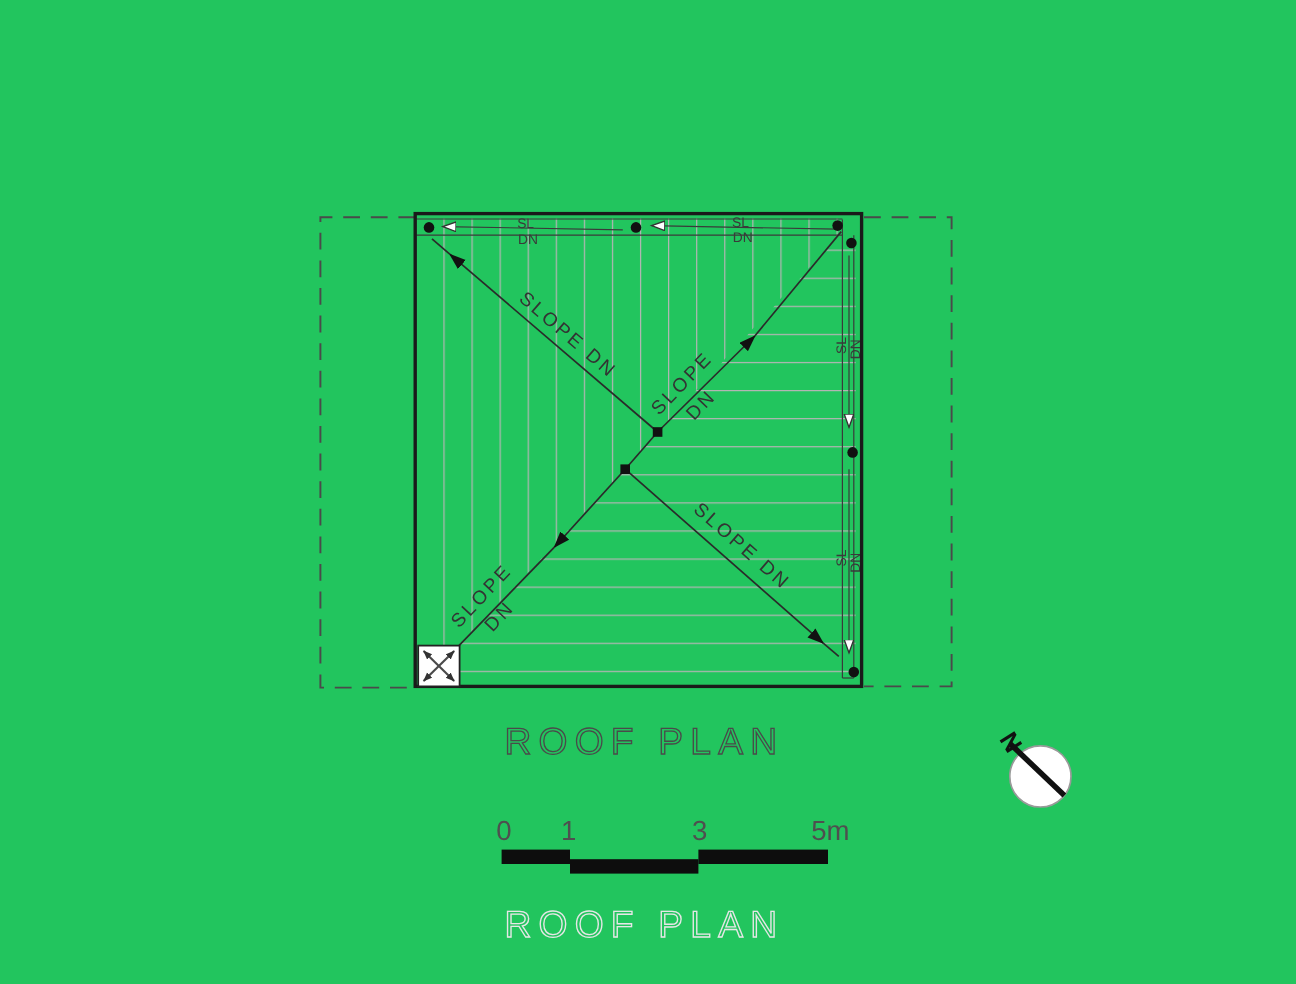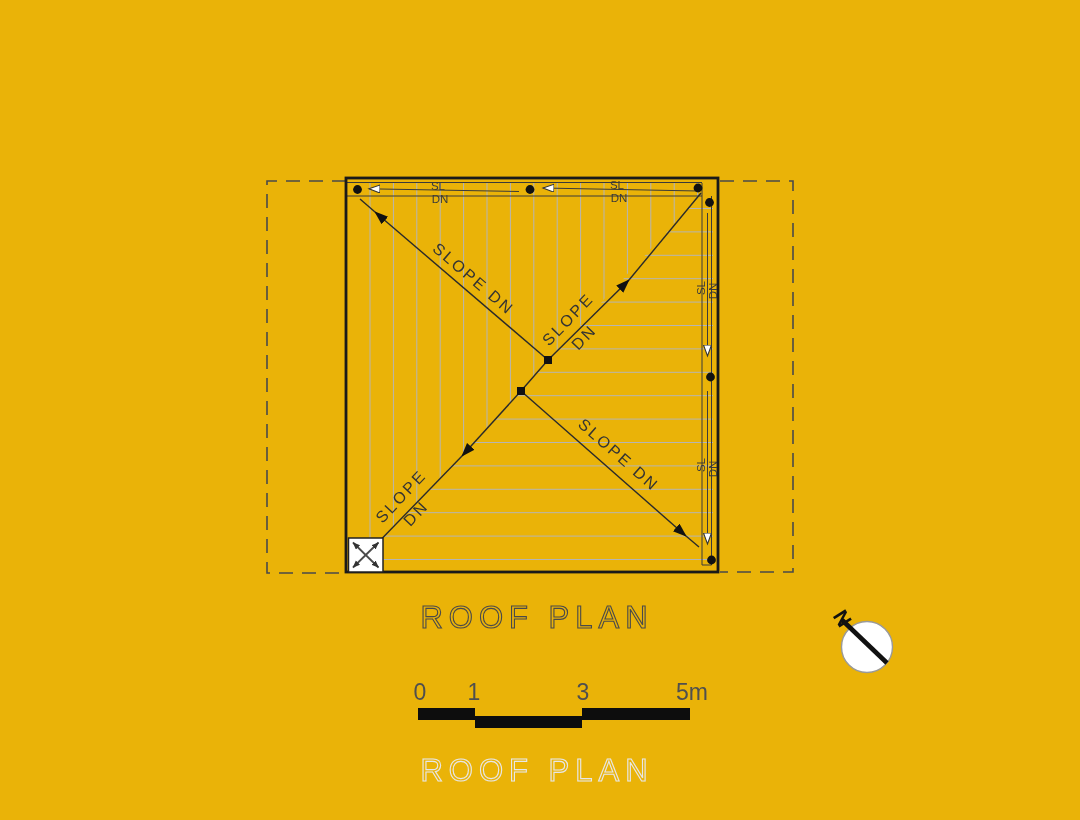--- a/index.html
+++ b/index.html
@@ -1,16 +1,16 @@
 <!DOCTYPE html>
 <html><head>
 <meta charset="utf-8">
 <style>
   html,body{margin:0;padding:0;background:#fff;}
-  #canvas{position:relative;width:1080px;height:820px;background:#eab308;overflow:hidden;
+  #canvas{position:relative;width:1080px;height:820px;background:#22c55e;overflow:hidden;
           font-family:"Liberation Sans", sans-serif;}
   svg{position:absolute;left:0;top:0;}
   text{font-family:"Liberation Sans", sans-serif;}
   .gutter-label{font-size:11.5px;fill:#3a3a3a;}
   .slope-label{font-size:16px;fill:#333;letter-spacing:2.5px;}
   .tick-label{font-size:23px;fill:#4f4f4f;}
   .title-text{font-size:31px;letter-spacing:6px;fill:none;}
   .north-n{font-size:21px;font-weight:bold;fill:#111;}
 </style>
 </head>

